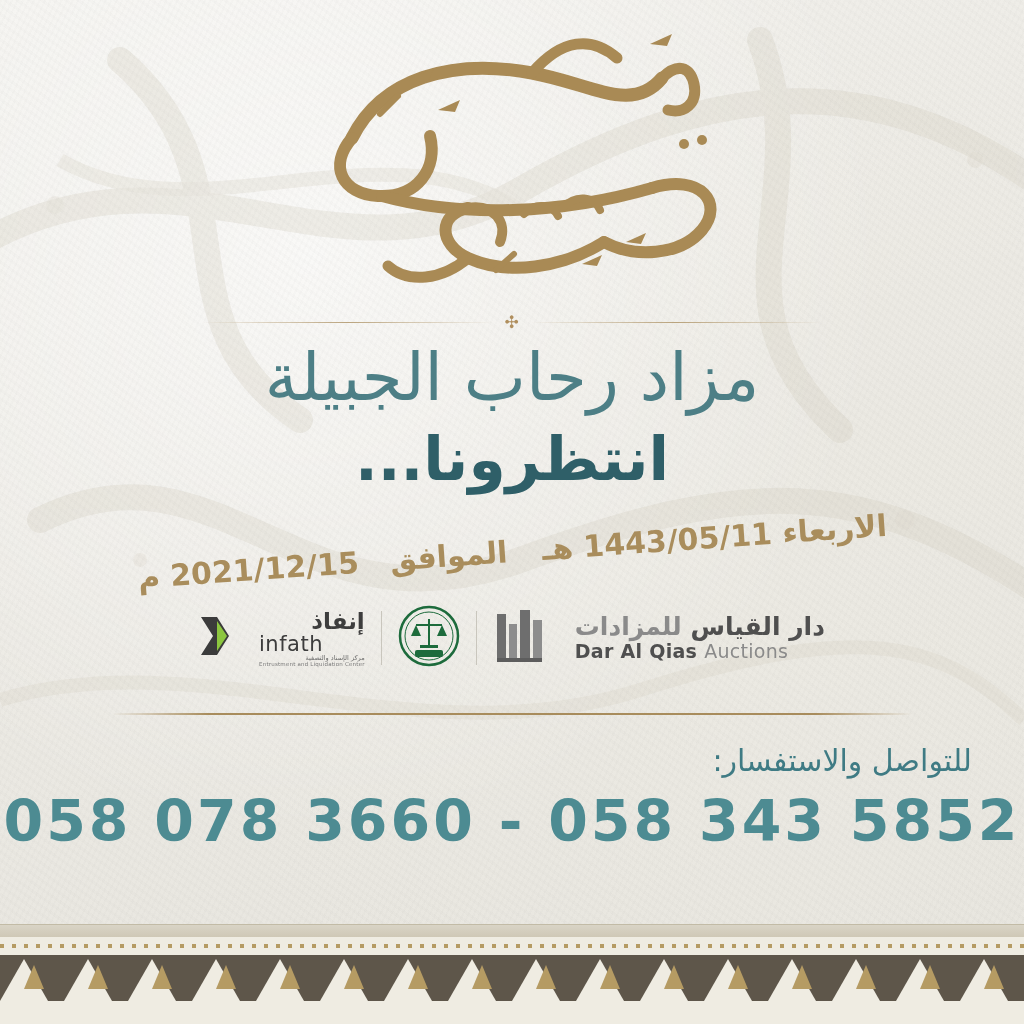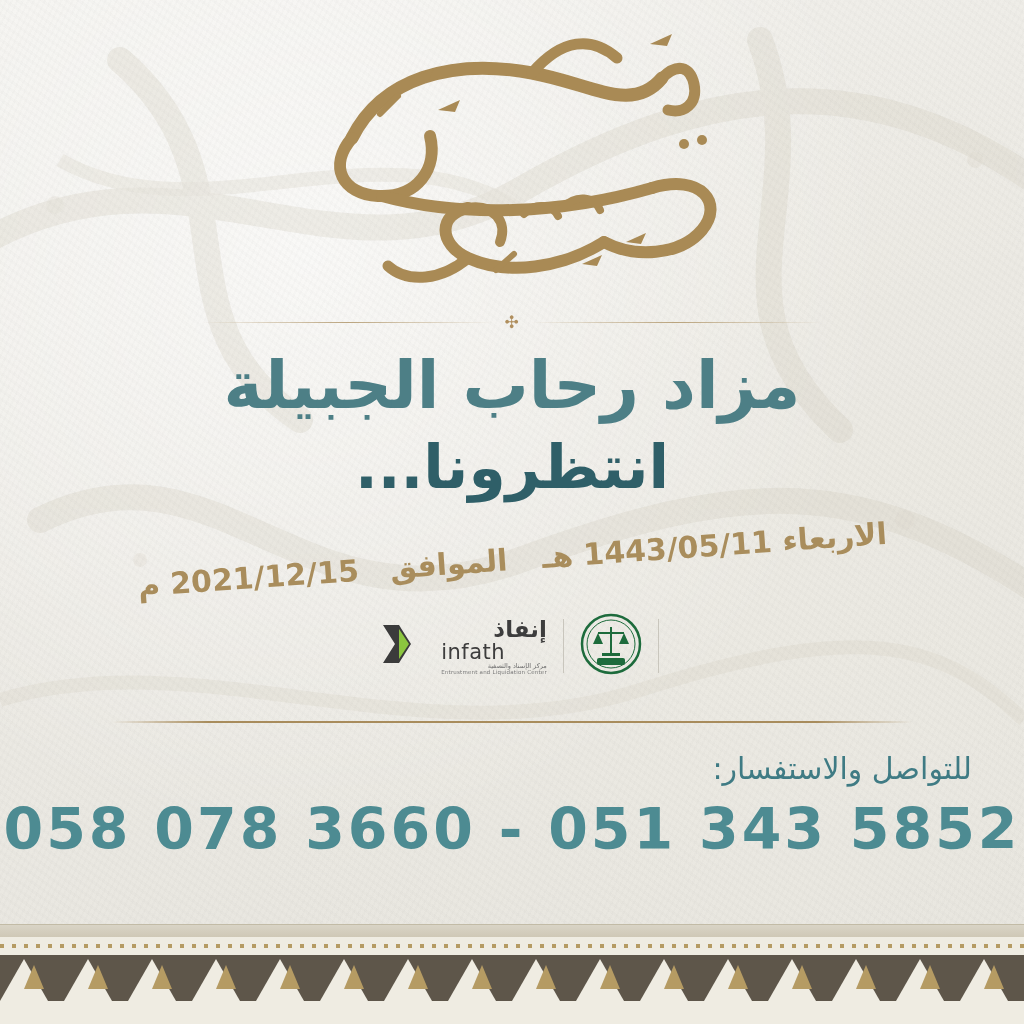--- a/index.html
+++ b/index.html
@@ -71,23 +71,23 @@
   }
   .orn-mark {
     color: #b08f5e;
     font-size: 17px;
     line-height: 1;
     letter-spacing: 1px;
   }
 
   
   .title-main {
-    margin-top: 16px;
+    margin-top: 8px;
     font-size: 66px;
-    font-weight: 700;
+    font-weight: 400;
     color: #4d7f86;
     letter-spacing: -1px;
     text-align: center;
     direction: rtl;
   }
   .title-sub {
     margin-top: 8px;
     font-size: 60px;
     font-weight: 700;
     color: #2f5f68;
@@ -335,27 +335,48 @@
             <path d="M18 20 L13 31 L23 31 Z" fill="#1d6b3c"></path>
             <path d="M44 20 L39 31 L49 31 Z" fill="#1d6b3c"></path>
             <rect x="22" y="40" width="18" height="3" fill="#1d6b3c"></rect>
             <rect x="17" y="45" width="28" height="7" rx="2" fill="#1d6b3c"></rect>
           </svg>
         </span>
       </div>
 
       <div class="logo-sep"></div>
 
+      <div class="logo-cell">
+        <div class="darqias-text">
+          <div class="darqias-ar">
+            <span>دار القياس</span>
+            <span class="light">للمزادات</span>
+          </div>
+          <div class="darqias-en">
+            <span>Dar Al Qias</span>
+            <span class="light">Auctions</span>
+          </div>
+        </div>
+        <span>
+          <svg width="56" height="56" viewBox="0 0 56 56" aria-hidden="true">
+            <rect x="4" y="6" width="9" height="46" fill="#6e6e6e"></rect>
+            <rect x="16" y="16" width="8" height="36" fill="#8d8d8d"></rect>
+            <rect x="27" y="2" width="10" height="50" fill="#6e6e6e"></rect>
+            <rect x="40" y="12" width="9" height="40" fill="#8d8d8d"></rect>
+            <rect x="4" y="50" width="45" height="4" fill="#5d5d5d"></rect>
+          </svg>
+        </span>
+      </div>
 
     </div>
 
     <div class="rule"></div>
 
     <div class="contact-label">للتواصل والاستفسار:</div>
-    <div class="phones">058 078 3660 - 051 343 5852</div>
+    <div class="phones">058 078 3660 - 058 343 5852</div>
 
   </div>
 
   <div class="bottom-band">
     <div class="band-top-line"></div>
     <div class="band-dots"></div>
     <div class="band-tri">
       <svg viewBox="0 0 1024 46" preserveAspectRatio="none" aria-hidden="true">
         <rect width="1024" height="46" fill="#5e564a"></rect>
         <g fill="#efece2">

